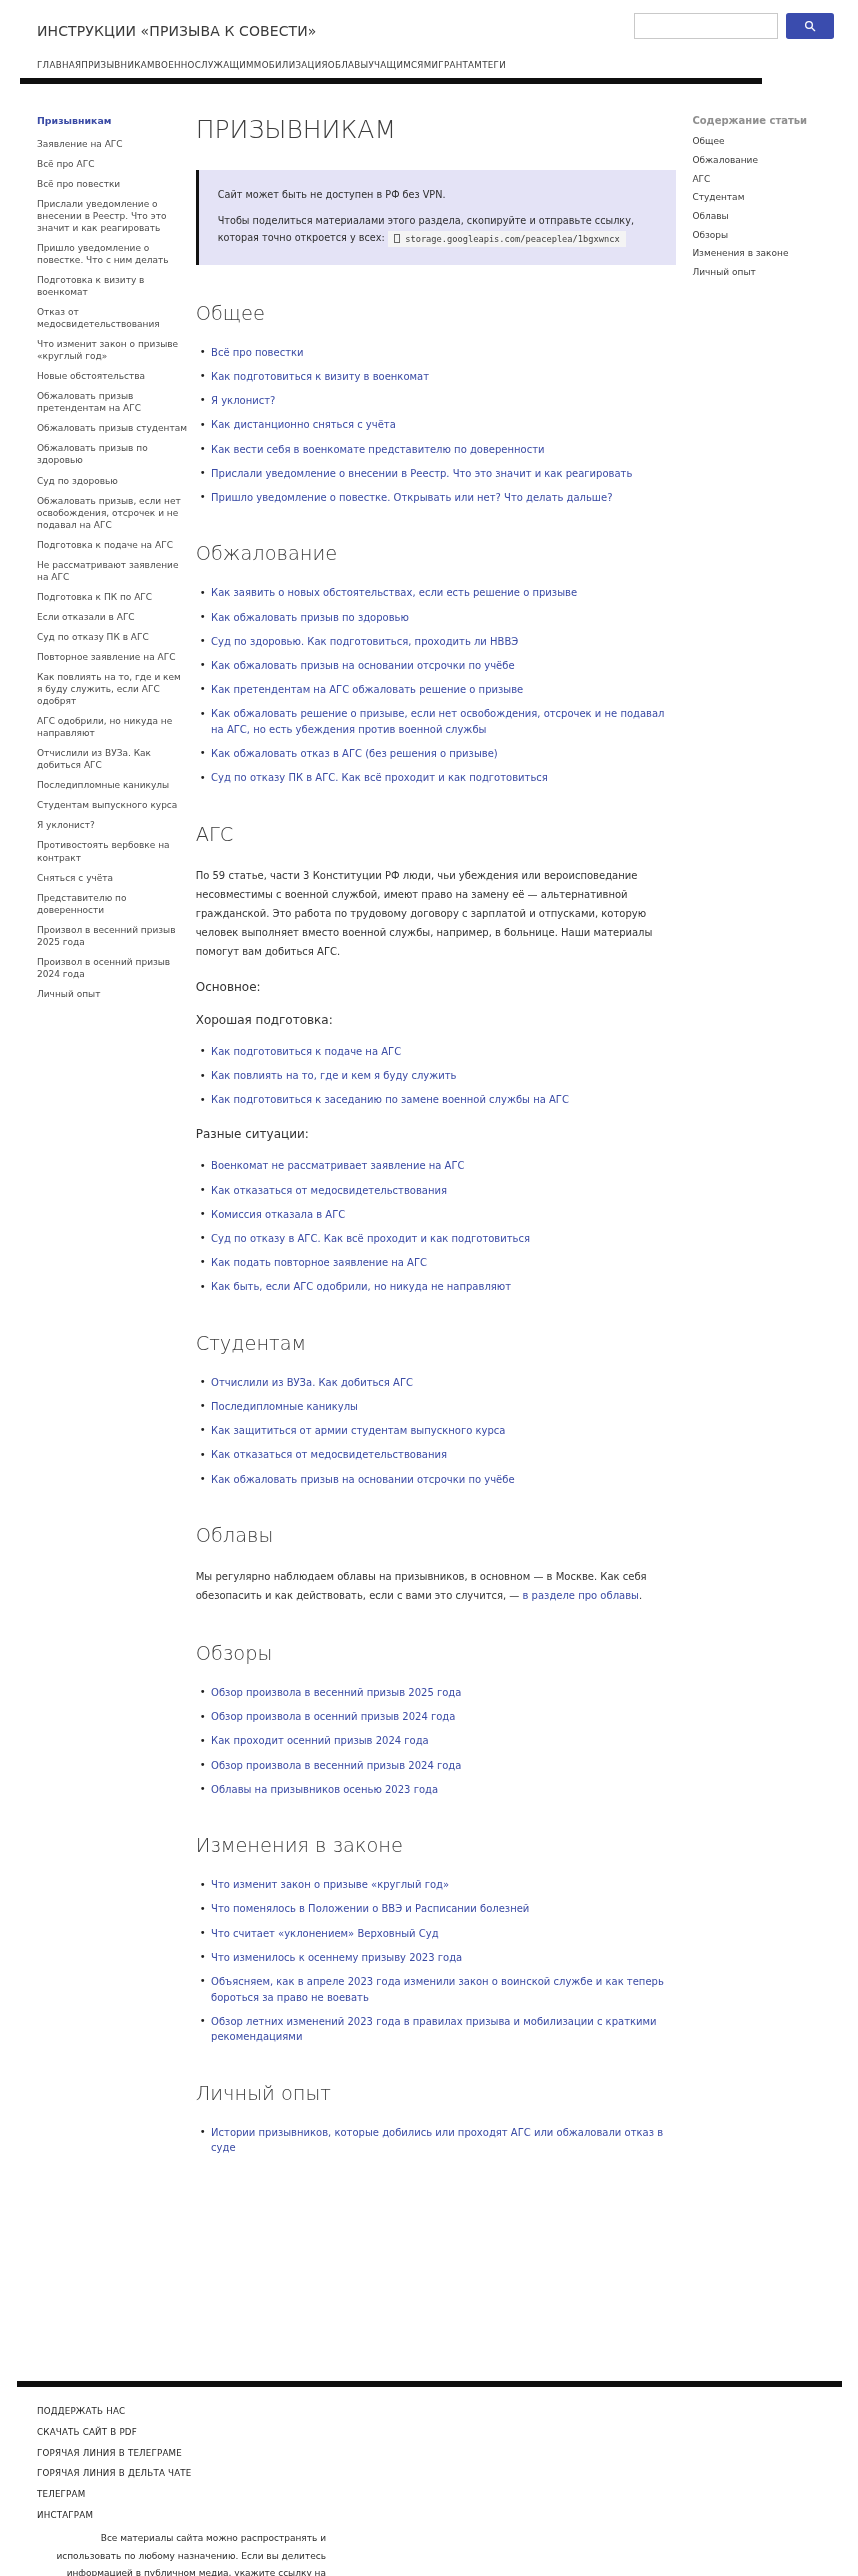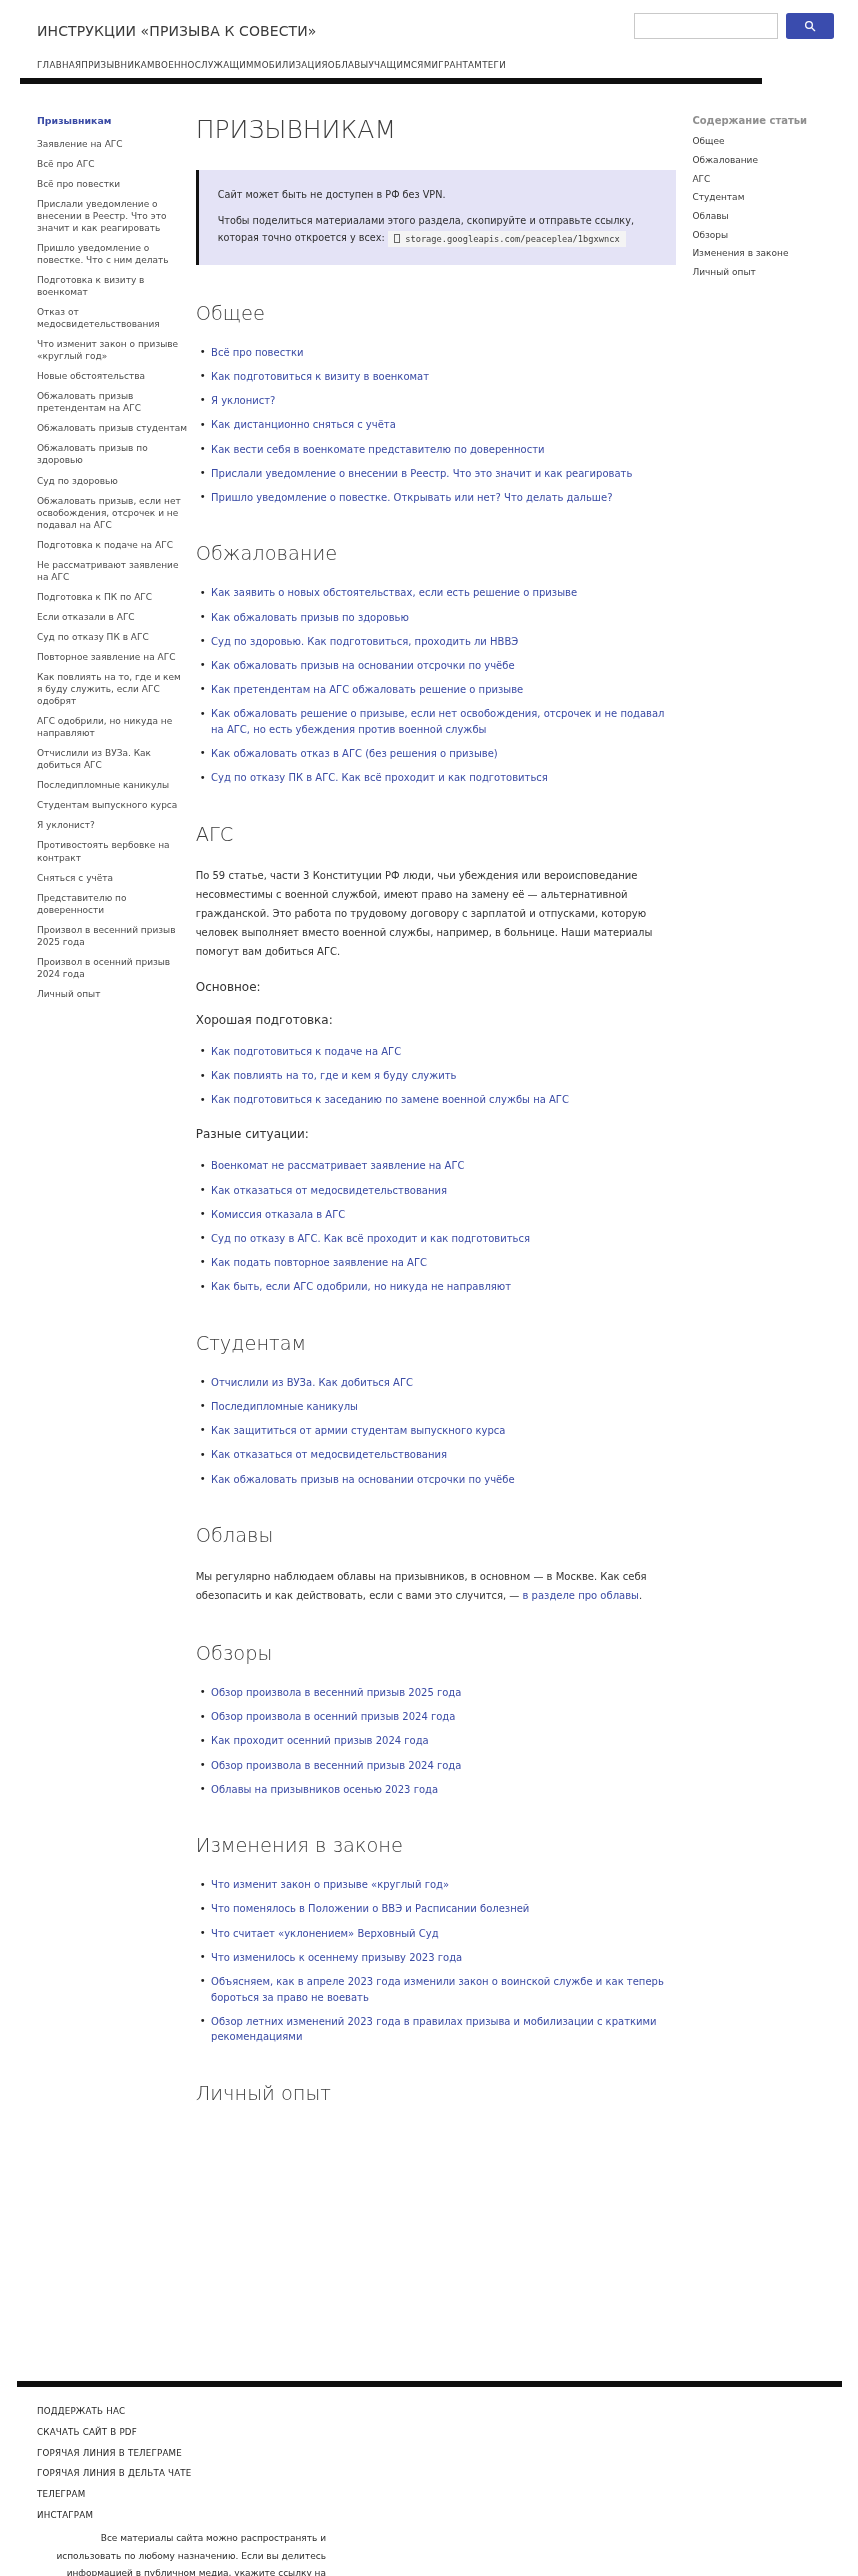--- a/index.html
+++ b/index.html
@@ -214,20 +214,23 @@
           <h2 class="sec-h2">Изменения в законе</h2>
           <ul class="link-list">
             <li><a>Что изменит закон о призыве «круглый год»</a></li>
             <li><a>Что поменялось в Положении о ВВЭ и Расписании болезней</a></li>
             <li><a>Что считает «уклонением» Верховный Суд</a></li>
             <li><a>Что изменилось к осеннему призыву 2023 года</a></li>
             <li><a>Объясняем, как в апреле 2023 года изменили закон о воинской службе и как теперь бороться за право не воевать</a></li>
             <li><a>Обзор летних изменений 2023 года в правилах призыва и мобилизации с краткими рекомендациями</a></li>
           </ul>
           <h2 class="sec-h2">Личный опыт</h2>
+          <ul class="link-list">
+            <li><a>Истории призывников, которые добились или проходят АГС или обжаловали отказ в суде</a></li>
+          </ul>
         </div>
     </main>
 
     <aside class="toc">
       <div class="toc-title">Содержание статьи</div>
       <div>
           <a class="toc-link">Общее</a>
           <a class="toc-link">Обжалование</a>
           <a class="toc-link">АГС</a>
           <a class="toc-link">Студентам</a>

